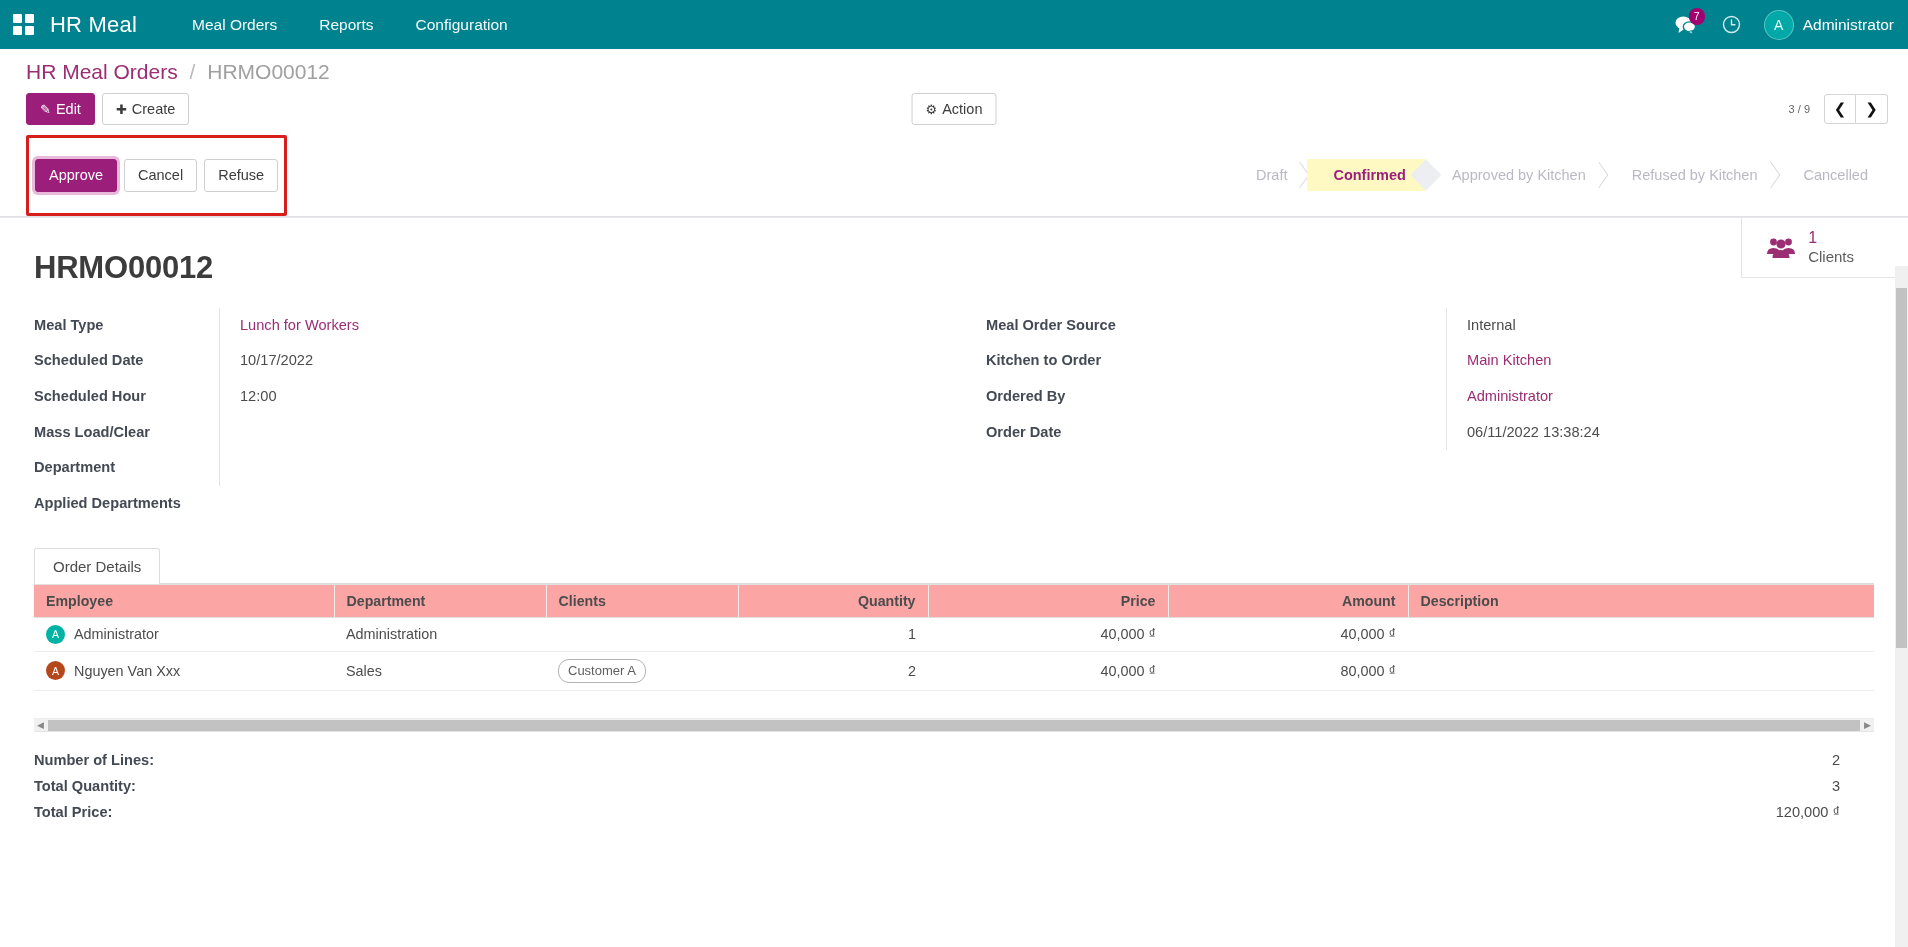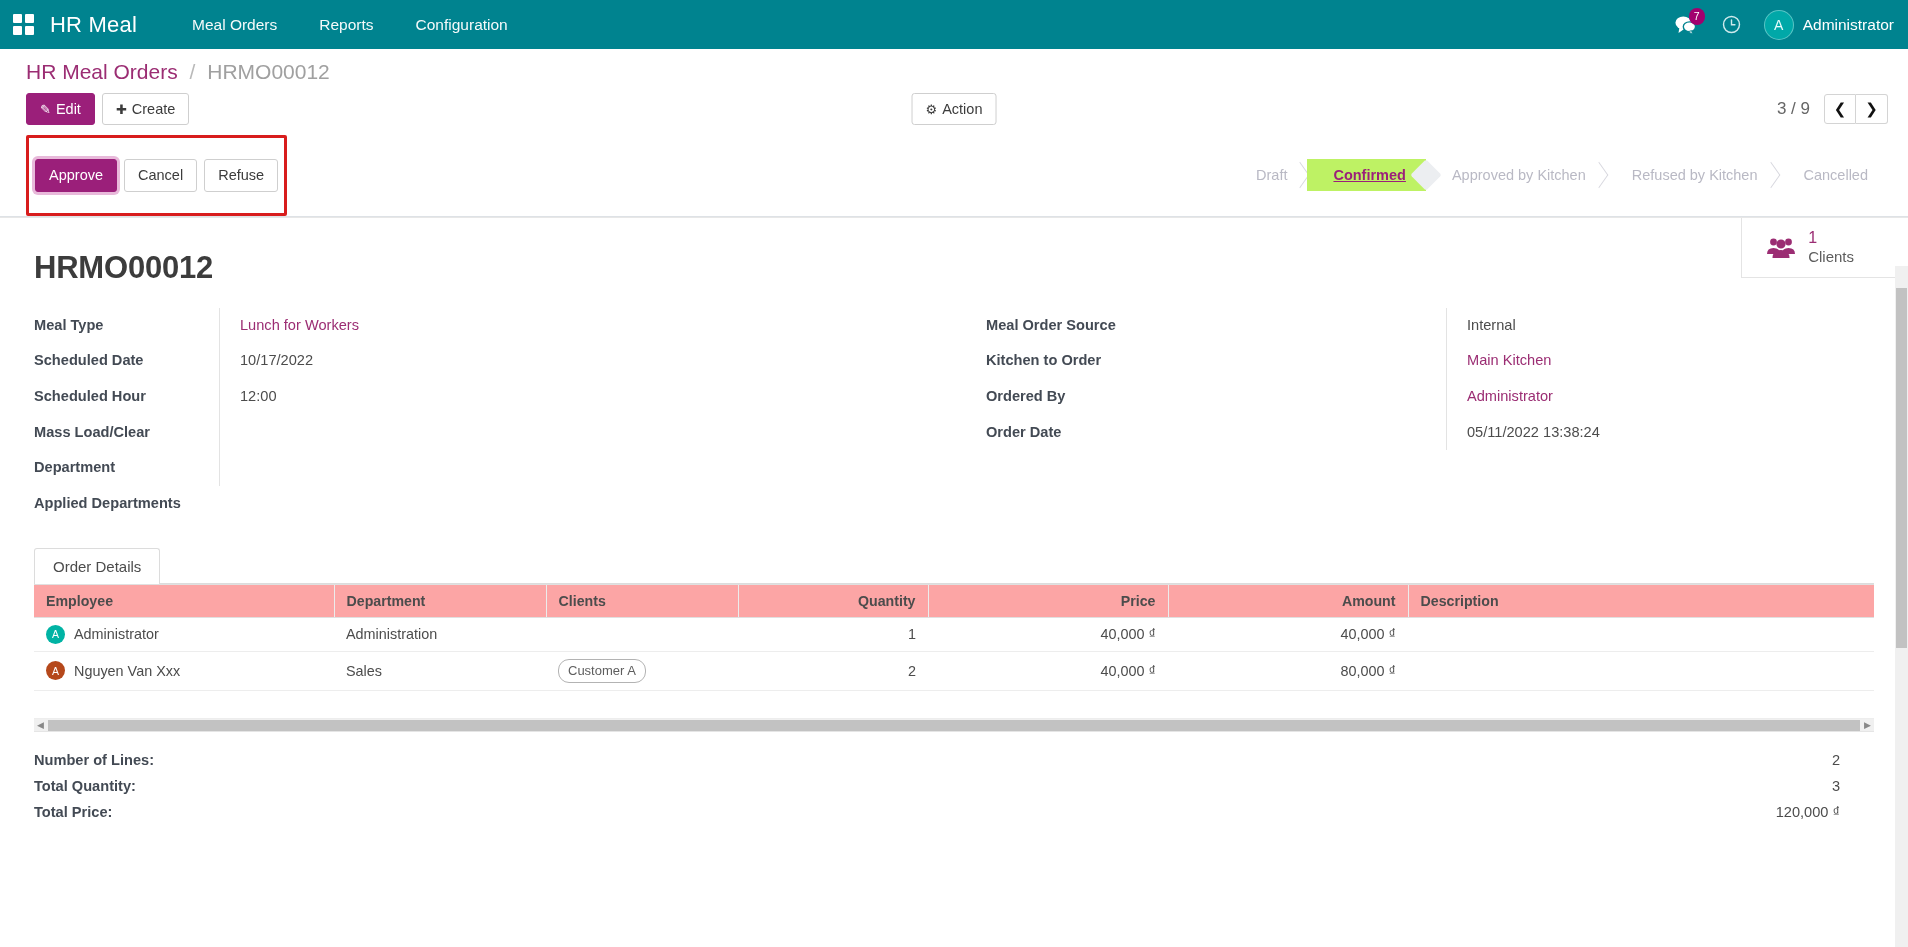--- a/index.html
+++ b/index.html
@@ -76,21 +76,21 @@
     padding: 5px 13px; border-radius: 3px; cursor: pointer;
     border: 1px solid #cfcfcf; background: #ffffff; color: #3c3c3c;
     white-space: nowrap;
   }
   .btn-primary { background: #9b1f7a; border-color: #9b1f7a; color: #ffffff; }
   .btn + .btn { margin-left: 7px; }
   .btn .ico { margin-right: 5px; font-size: 13px; }
 
   .cp-center { position: absolute; left: 50%; transform: translateX(-50%); }
   .cp-right { margin-left: auto; display: flex; align-items: center; gap: 14px; }
-  .pager-label { font-size: 17px; color: #666; margin-left: 16px; }
+  .pager-label { font-size: 11px; color: #666; margin-left: 16px; }
   .pager-btns { display: flex; }
   .pager-btns button {
     width: 32px; height: 30px; background: #fff; border: 1px solid #d4d4d4;
     cursor: pointer; font-size: 15px; color: #111; padding: 0;
     font-family: "Liberation Sans", sans-serif;
   }
   .pager-btns button:first-child { border-radius: 3px 0 0 3px; }
   .pager-btns button:last-child { border-radius: 0 3px 3px 0; border-left: none; }
 
   
@@ -112,21 +112,21 @@
     padding: 0 20px 0 26px; font-size: 14.5px; color: #b9b9c4;
     background: transparent;
   }
   .st:after {
     content: ""; position: absolute; right: -1px; top: 50%;
     width: 15px; height: 15px; margin-top: -8px;
     border-top: 1px solid #d7d7de; border-right: 1px solid #d7d7de;
     transform: rotate(45deg) skew(10deg,10deg); background: transparent;
   }
   .st.last:after { display: none; }
-  .st.active { color: #9b1f7a; font-weight: bold; background: #bef264; text-decoration: underline; }
+  .st.active { color: #9b1f7a; font-weight: bold; background: #fef9c3; }
   .st.active:after {
     border-top-color: transparent; border-right-color: transparent;
     background: #eceef1; z-index: 2;
     width: 22px; height: 22px; margin-top: -11px;
     transform: rotate(45deg); right: -11px;
     border: none; border-radius: 2px;
   }
   .st.done { color: #b9b9c4; }
 
   
@@ -380,21 +380,21 @@
           <div class="f-label">Meal Order Source</div>
           <div class="f-value">Internal</div>
 
           <div class="f-label">Kitchen to Order</div>
           <div class="f-value link">Main Kitchen</div>
 
           <div class="f-label">Ordered By</div>
           <div class="f-value link">Administrator</div>
 
           <div class="f-label">Order Date</div>
-          <div class="f-value">05/11/2022 13:38:24</div>
+          <div class="f-value">06/11/2022 13:38:24</div>
         </div>
       </div>
     </div>
 
     <div class="notebook">
       <div class="nb-tabs">
         <div class="nb-tab active">Order Details</div>
       </div>
 
       <table class="olist">

